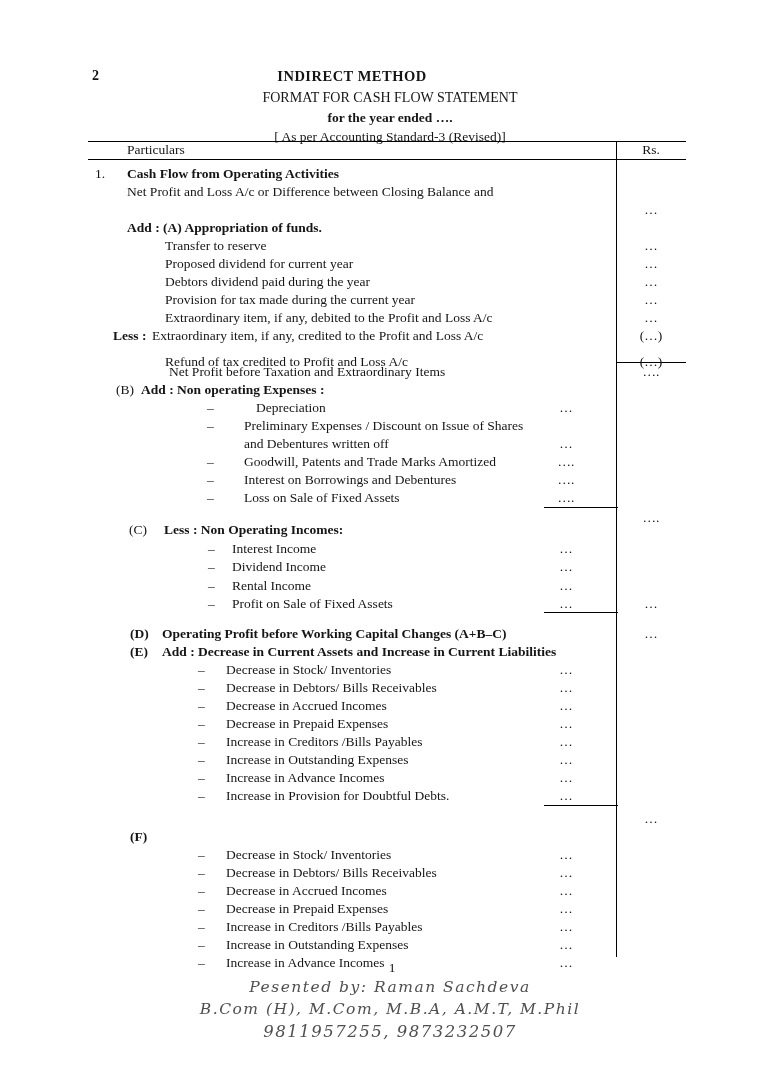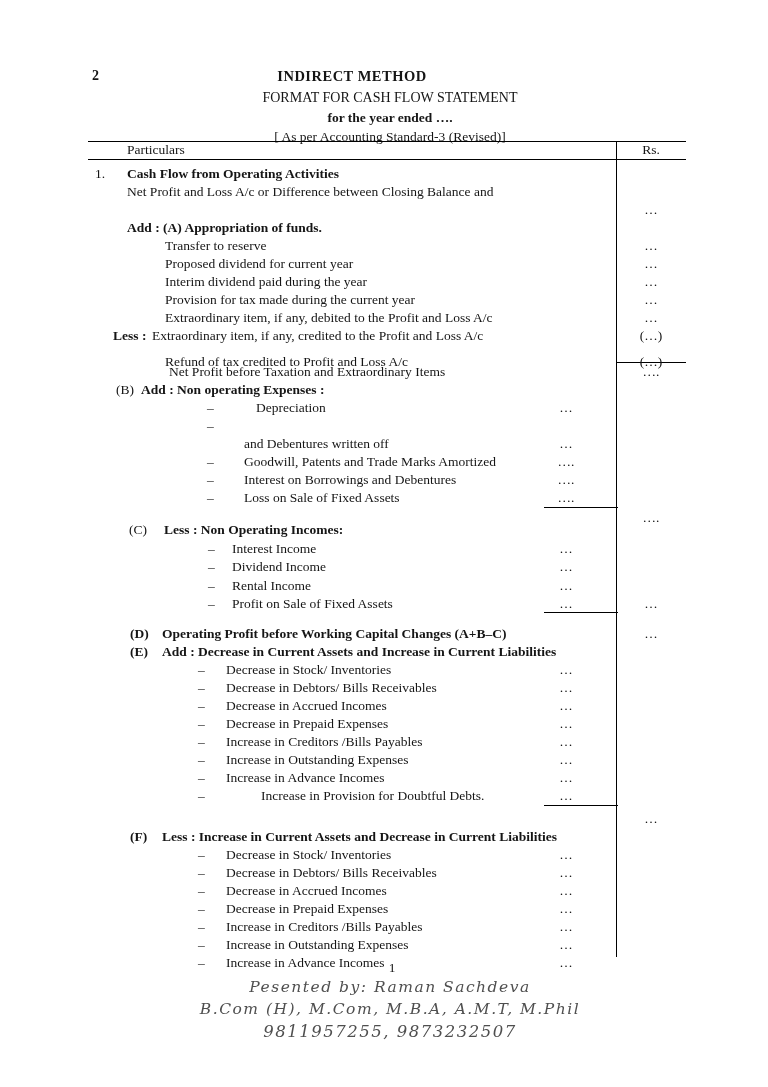--- a/index.html
+++ b/index.html
@@ -67,21 +67,21 @@
       </div>
       <div class="row" style="top: 237px;">
         <span class="cell" style="left: 165px;">Transfer to reserve</span>
         <span class="cell amount rs">…</span>
       </div>
       <div class="row" style="top: 255px;">
         <span class="cell" style="left: 165px;">Proposed dividend for current year</span>
         <span class="cell amount rs">…</span>
       </div>
       <div class="row" style="top: 273px;">
-        <span class="cell" style="left: 165px;">Interim dividend paid during the year</span>
+        <span class="cell" style="left: 165px;">Debtors dividend paid during the year</span>
         <span class="cell amount rs">…</span>
       </div>
       <div class="row" style="top: 291px;">
         <span class="cell" style="left: 165px;">Provision for tax made during the current year</span>
         <span class="cell amount rs">…</span>
       </div>
       <div class="row" style="top: 309px;">
         <span class="cell" style="left: 165px;">Extraordinary item, if any, debited to the Profit and Loss A/c</span>
         <span class="cell amount rs">…</span>
       </div>
@@ -102,20 +102,21 @@
         <span class="cell" style="left: 116px;">(B)</span>
         <span class="cell b" style="left: 141px;">Add :  Non operating Expenses :</span>
       </div>
       <div class="row" style="top: 399px;">
         <span class="cell" style="left: 207px;">–</span>
         <span class="cell" style="left: 256px;">Depreciation</span>
         <span class="cell amount inner">…</span>
       </div>
       <div class="row" style="top: 417px;">
         <span class="cell" style="left: 207px;">–</span>
+        <span class="cell" style="left: 244px;">Preliminary Expenses / Discount on Issue of Shares</span>
       </div>
       <div class="row" style="top: 435px;">
         <span class="cell" style="left: 244px;">and Debentures written off</span>
         <span class="cell amount inner">…</span>
       </div>
       <div class="row" style="top: 453px;">
         <span class="cell" style="left: 207px;">–</span>
         <span class="cell" style="left: 244px;">Goodwill, Patents and Trade Marks Amortized</span>
         <span class="cell amount inner">….</span>
       </div>
@@ -196,29 +197,28 @@
         <span class="cell" style="left: 226px;">Increase in Outstanding Expenses</span>
         <span class="cell amount inner">…</span>
       </div>
       <div class="row" style="top: 769px;">
         <span class="cell" style="left: 198px;">–</span>
         <span class="cell" style="left: 226px;">Increase in Advance Incomes</span>
         <span class="cell amount inner">…</span>
       </div>
       <div class="row" style="top: 787px;">
         <span class="cell" style="left: 198px;">–</span>
-        <span class="cell" style="left: 226px; margin-left: 35px;">Increase in Provision for Doubtful Debts.</span>
+        <span class="cell" style="left: 226px;">Increase in Provision for Doubtful Debts.</span>
         <span class="cell amount inner">…</span>
       </div>
       <div class="row" style="top: 810px;">
         <span class="cell amount rs">…</span>
       </div>
       <div class="row" style="top: 828px;">
         <span class="cell b" style="left: 130px;">(F)</span>
-        <span class="cell b" style="left: 162px;">Less : Increase in Current Assets and Decrease in Current Liabilities</span>
       </div>
       <div class="row" style="top: 846px;">
         <span class="cell" style="left: 198px;">–</span>
         <span class="cell" style="left: 226px;">Decrease in Stock/ Inventories</span>
         <span class="cell amount inner">…</span>
       </div>
       <div class="row" style="top: 864px;">
         <span class="cell" style="left: 198px;">–</span>
         <span class="cell" style="left: 226px;">Decrease in Debtors/ Bills Receivables</span>
         <span class="cell amount inner">…</span>

